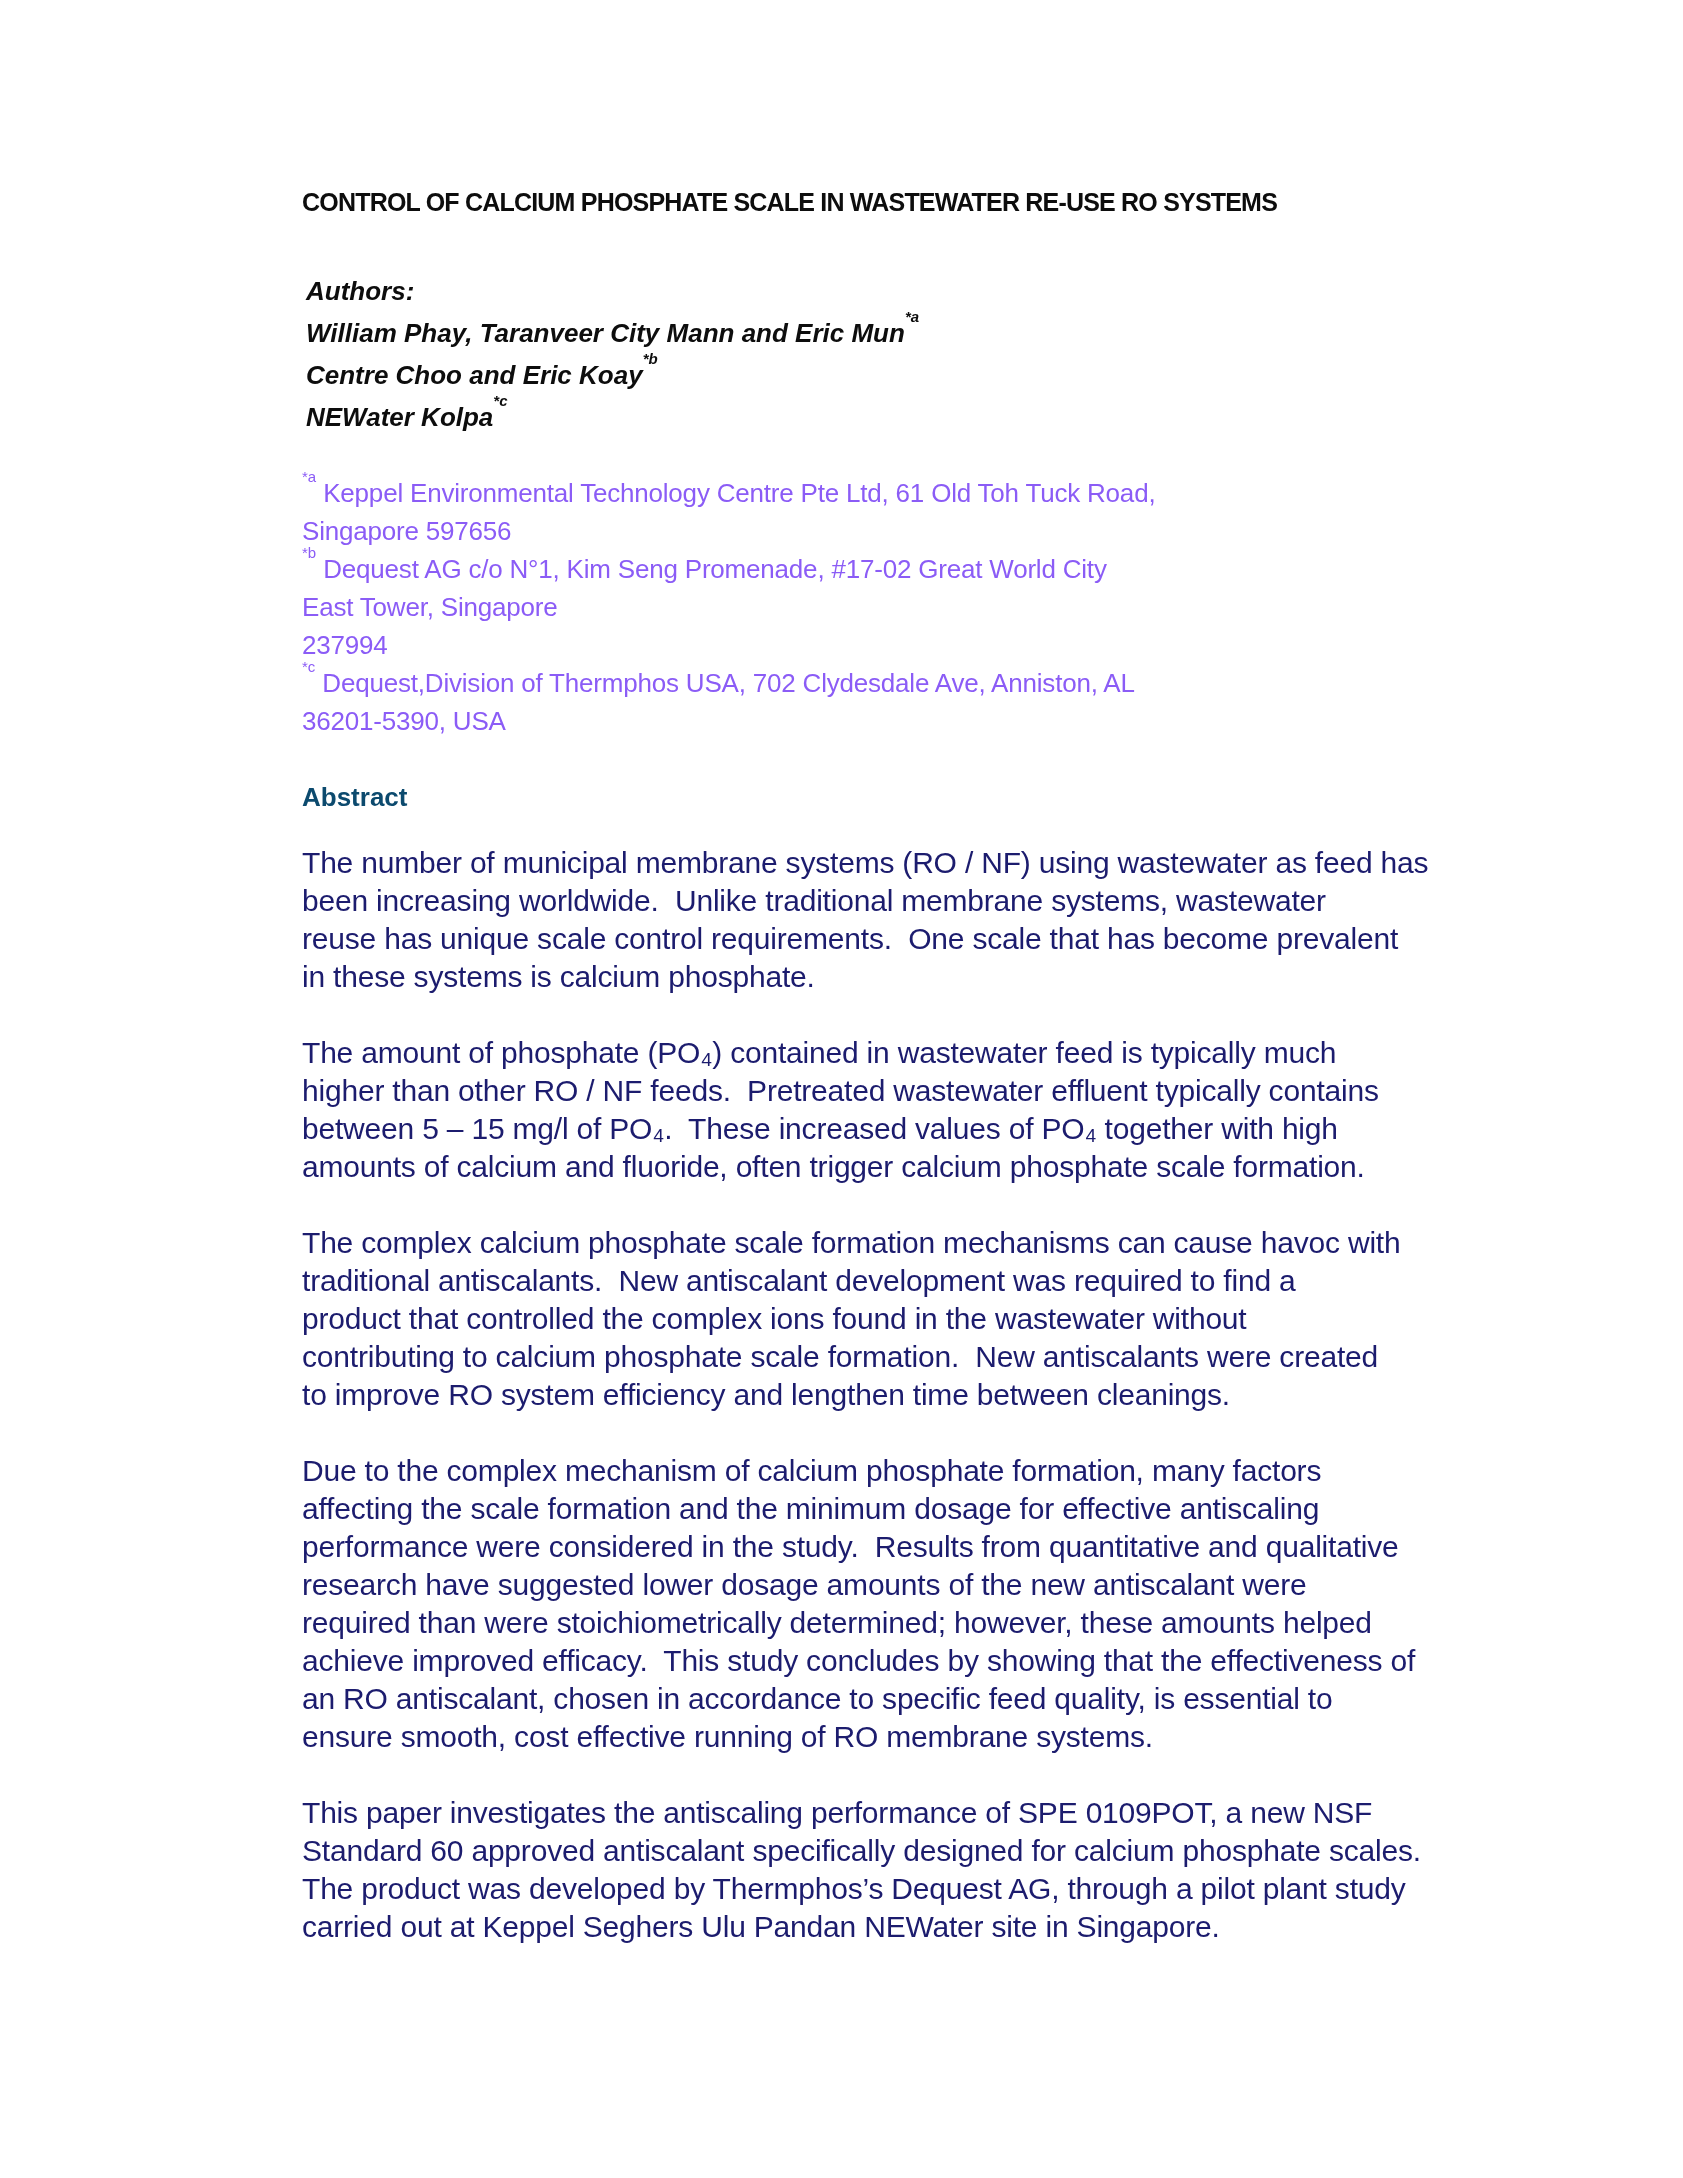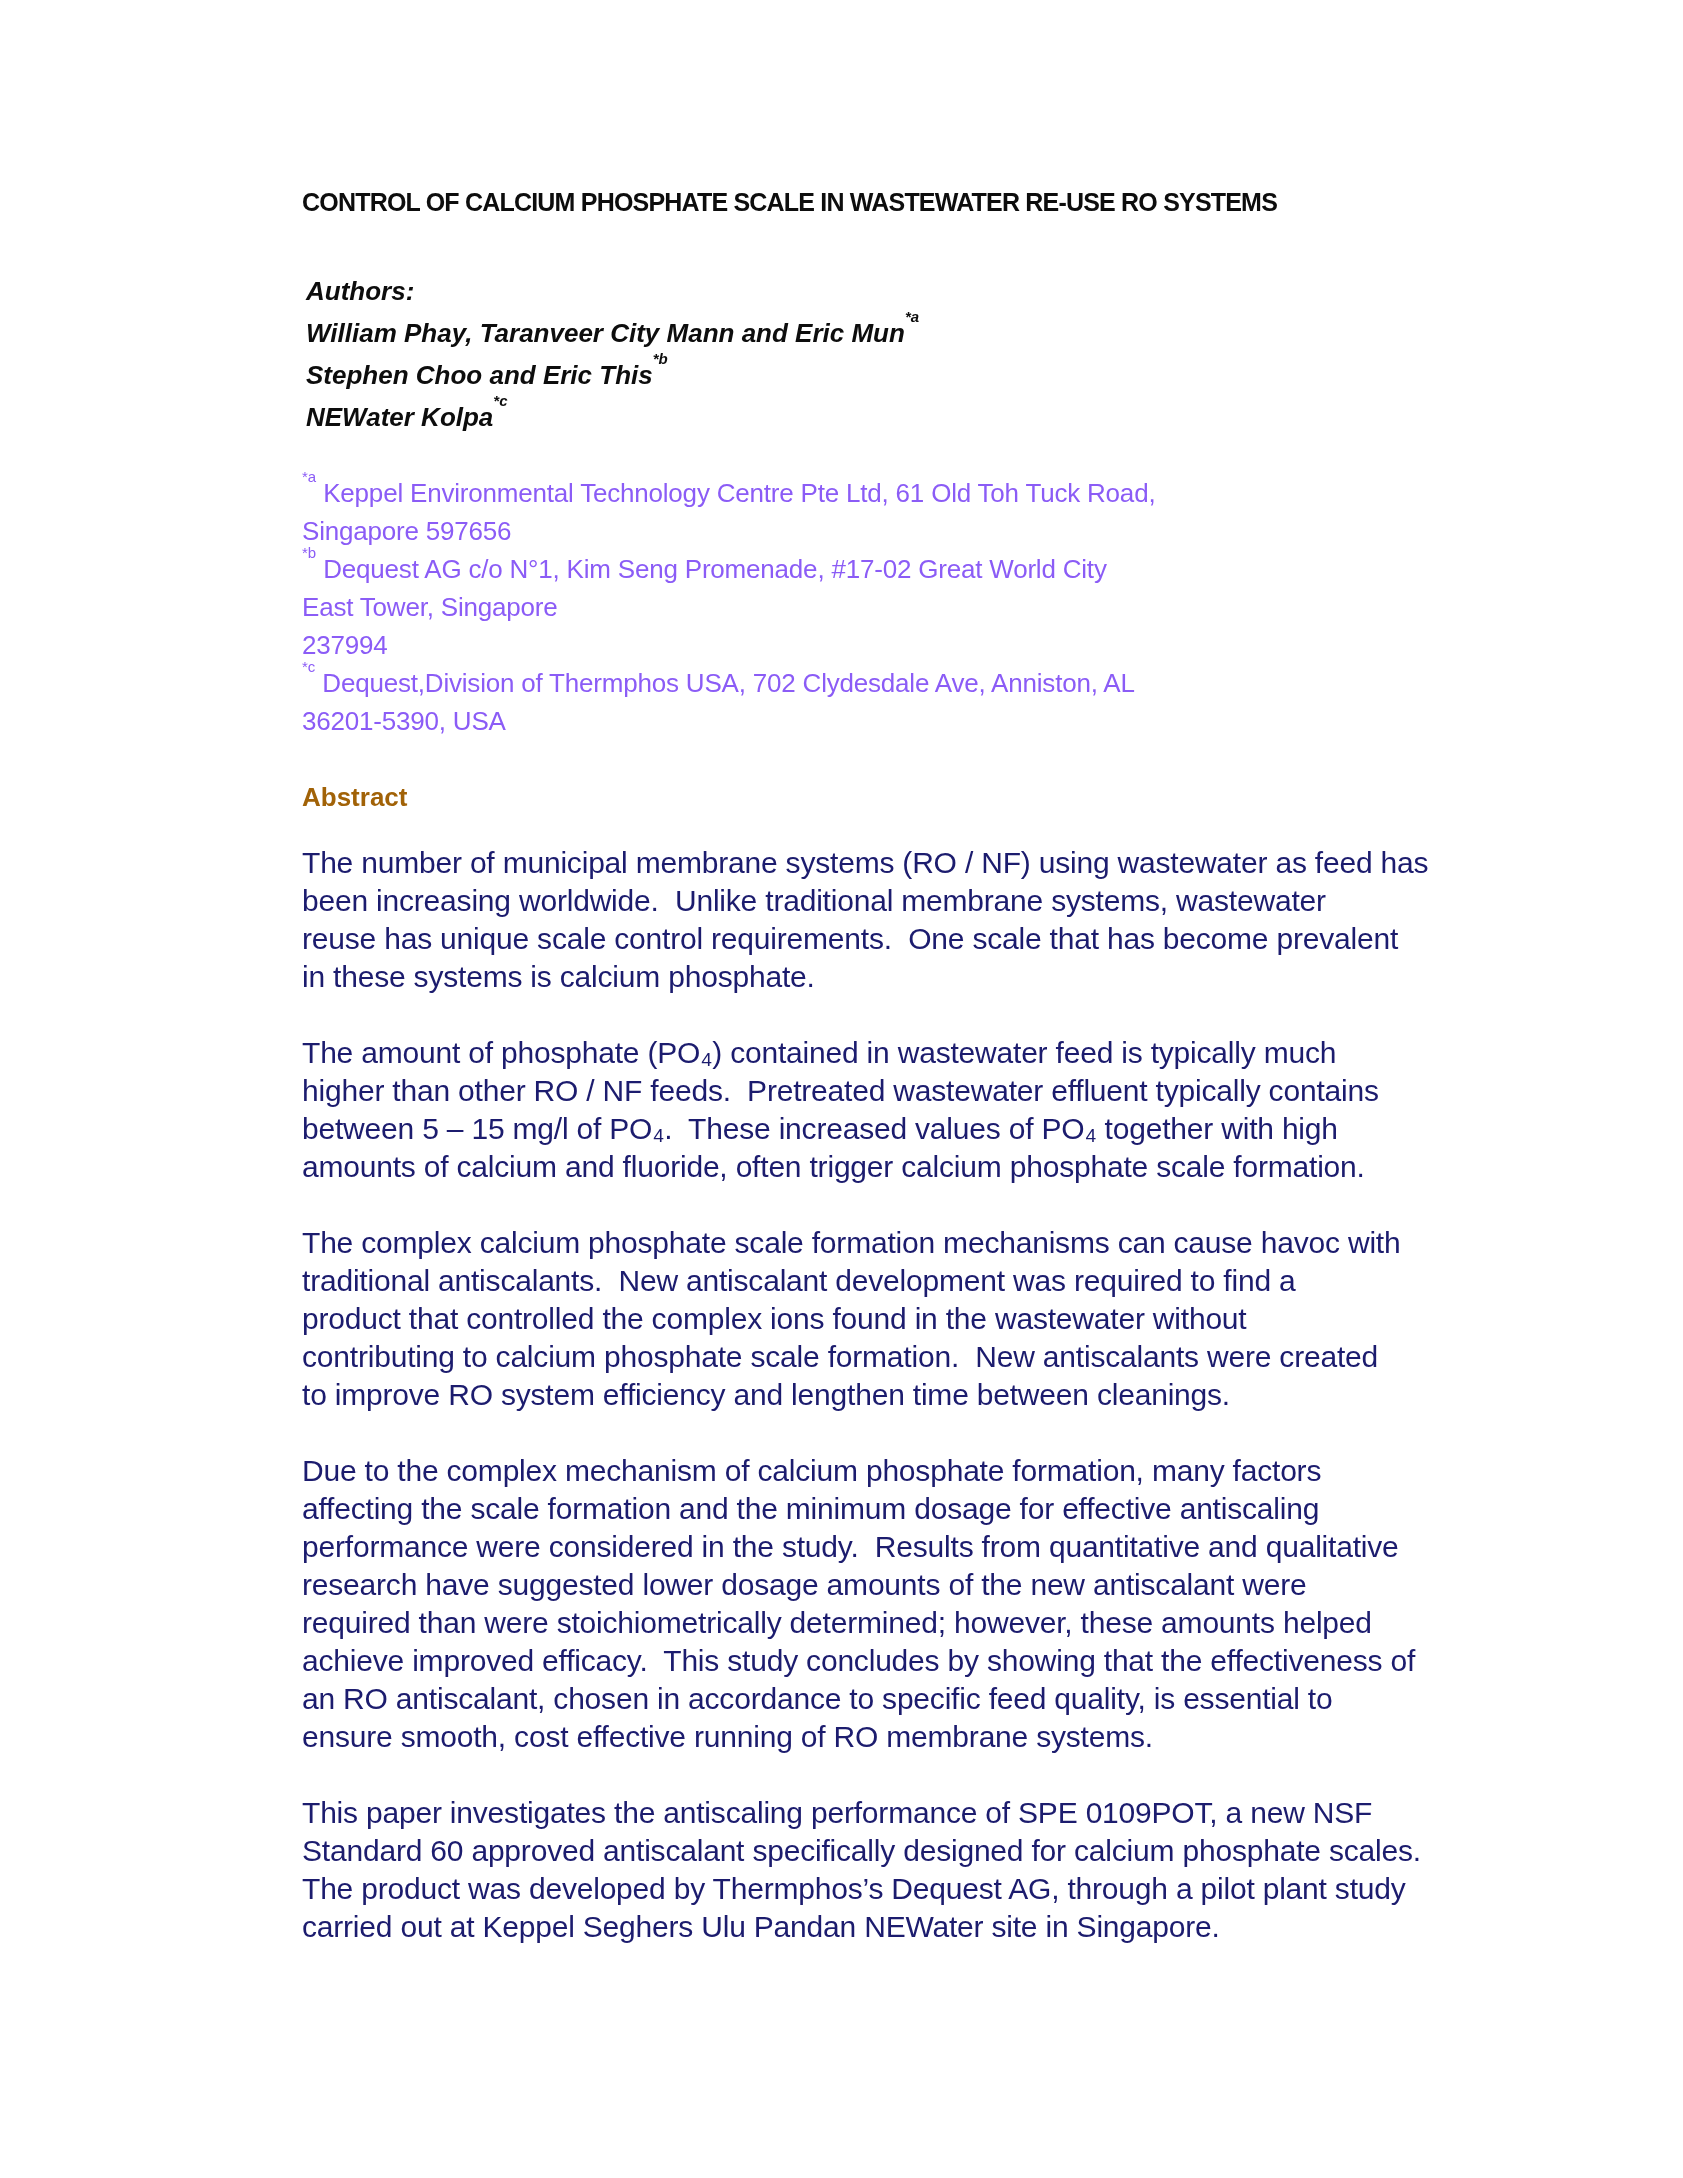--- a/index.html
+++ b/index.html
@@ -57,21 +57,21 @@
   sup.marker {
     font-size: 15px;
     line-height: 0;
     position: relative;
     top: -10px;
     letter-spacing: 0;
   }
   .abstract-heading {
     font-size: 26px;
     font-weight: bold;
-    color: #a16207;
+    color: #0c4a6e;
     line-height: 38px;
     margin: 8px 0 28px 0;
     white-space: pre;
   }
   .body-para {
     font-size: 30px;
     color: #1c1c6e;
     line-height: 38px;
     letter-spacing: -0.2px;
     margin: 0 0 38px 0;
@@ -81,21 +81,21 @@
 </head>
 <body>
 
 <main class="page">
 
   <h1 class="title">CONTROL OF CALCIUM PHOSPHATE SCALE IN WASTEWATER RE-USE RO SYSTEMS</h1>
 
   <section class="authors-block">
     <p class="authors-label">Authors:</p>
     <p class="author-line"><span>William Phay, Taranveer City Mann and Eric Mun</span><sup class="marker">*a</sup></p>
-    <p class="author-line"><span>Stephen Choo and Eric This</span><sup class="marker">*b</sup></p>
+    <p class="author-line"><span>Centre Choo and Eric Koay</span><sup class="marker">*b</sup></p>
     <p class="author-line"><span>NEWater Kolpa</span><sup class="marker">*c</sup></p>
   </section>
 
   <section class="affiliations-block">
     <p class="affil-line"><sup class="marker">*a</sup><span> Keppel Environmental Technology Centre Pte Ltd, 61 Old Toh Tuck Road, Singapore 597656</span></p>
     <p class="affil-line"><sup class="marker">*b</sup><span> Dequest AG c/o N°1, Kim Seng Promenade, #17-02 Great World City East Tower, Singapore
 237994</span></p>
     <p class="affil-line"><sup class="marker">*c</sup><span> Dequest,Division of Thermphos USA, 702 Clydesdale Ave, Anniston, AL 36201-5390, USA</span></p>
   </section>
 

